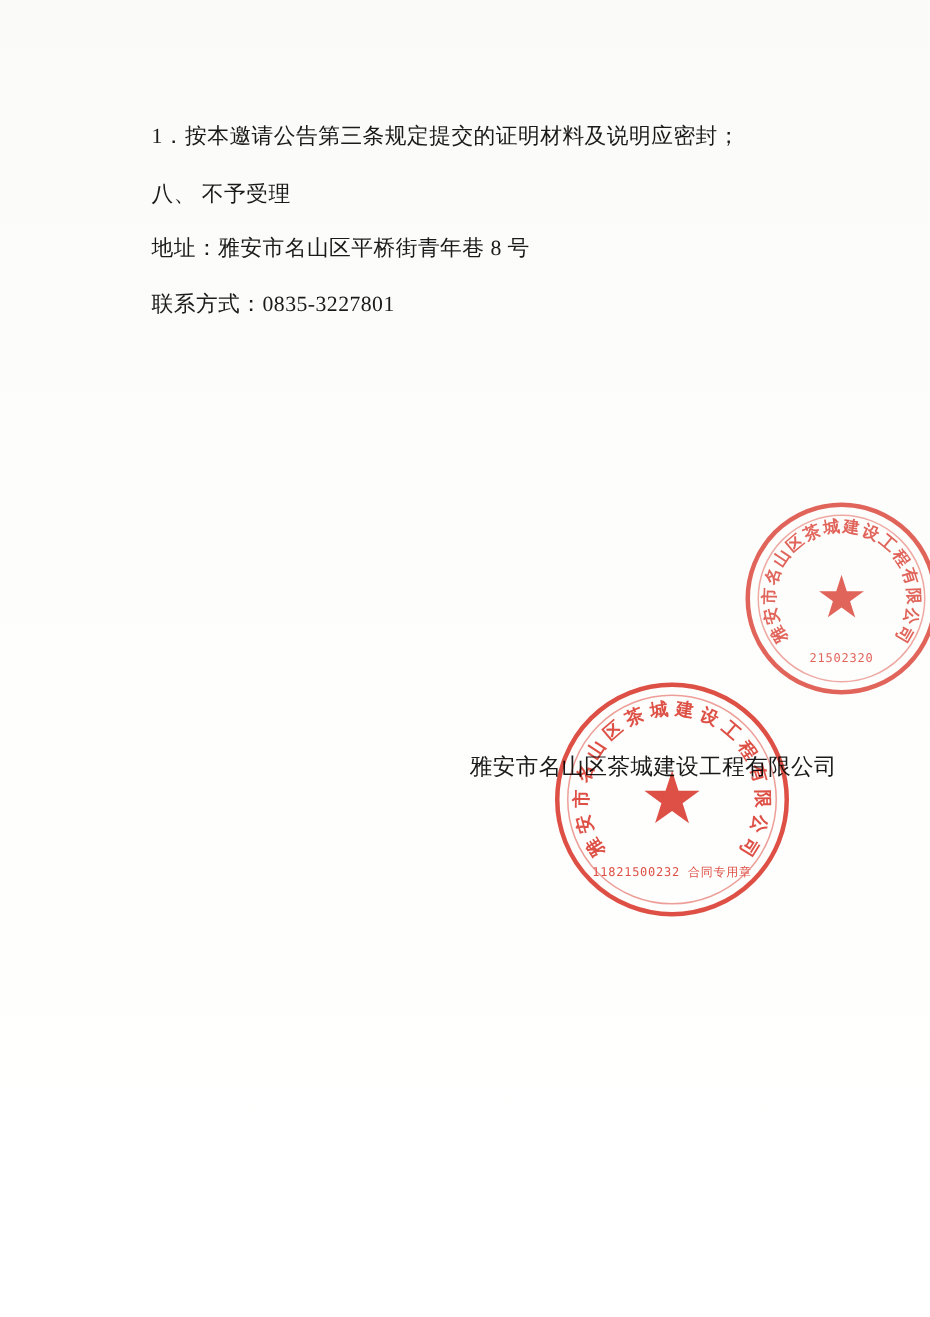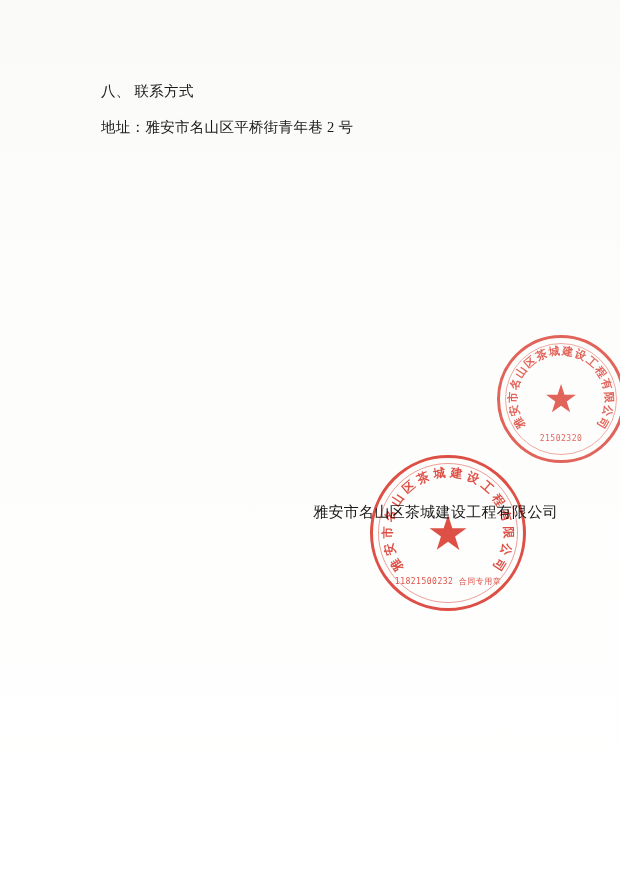--- a/index.html
+++ b/index.html
@@ -139,24 +139,26 @@
   .seal-faint {
     opacity: 0.72;
   }
 </style>
 </head>
 <body>
 
 <div id="page">
 
   <div class="doc-body">
-    <p class="para indent tight">八、 联系方式</p>
+    <p class="para indent">1．按本邀请公告第三条规定提交的证明材料及说明应密封；</p>
+    <p class="para indent tight">八、 不予受理</p>
 
     <div class="contact-block">
-      <p class="para">地址：雅安市名山区平桥街青年巷 2 号</p>
+      <p class="para">地址：雅安市名山区平桥街青年巷 8 号</p>
+      <p class="para">联系方式：0835-3227801</p>
     </div>
   </div>
 
   <div class="signature">
     <span class="line">雅安市名山区茶城建设工程有限公司</span>
   </div>
 
   <div class="seal seal-faint" id="seal-company">
     <div class="ring"></div>
     <div class="arc-text">

